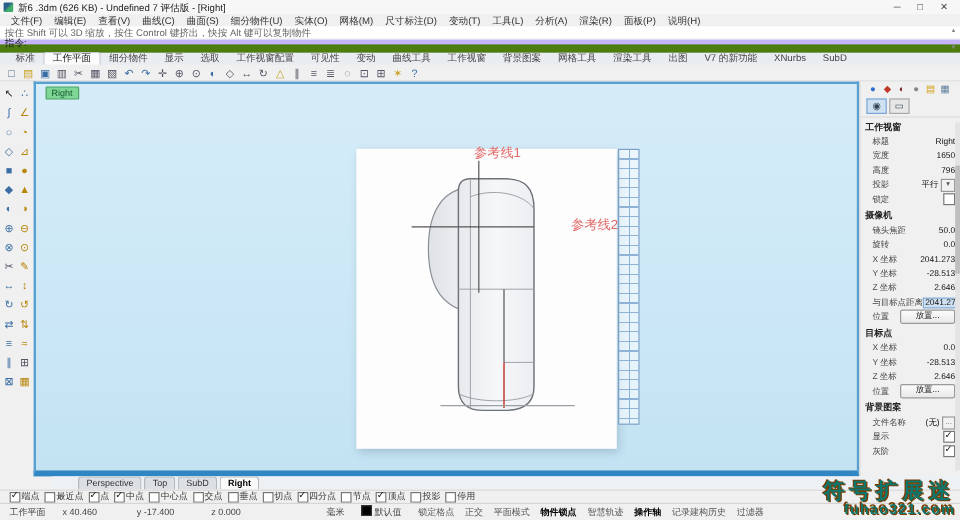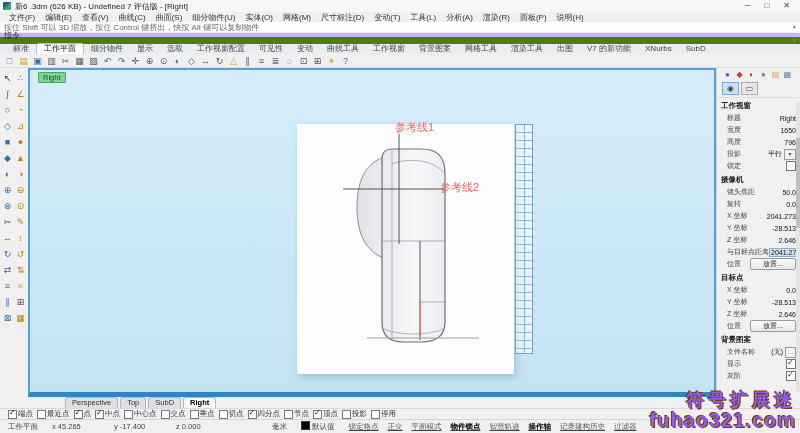--- a/index.html
+++ b/index.html
@@ -72,23 +72,23 @@
   .oscb{width:7px;height:7px;border:1px solid #777;background:#fff;position:relative;}
   .oscb.on::after{content:"✓";position:absolute;left:0;top:-2.5px;font-size:8px;color:#111;}
   .statusrow{left:0;top:419px;width:800px;height:14px;background:#f0f0f0;border-top:1px solid #d5d5d5;display:flex;align-items:center;font-size:7.5px;color:#444;padding-left:8px;box-sizing:border-box;}
   .stitem{white-space:nowrap;margin-right:14px;}
   .stcoord{width:48px;}
   .swatch{display:inline-block;width:7px;height:7px;background:#000;vertical-align:-1px;margin-right:2px;border:1px solid #333;}
   .sttoggle{white-space:nowrap;margin-right:9px;color:#555;}
   .sttoggle.on{color:#000;font-weight:bold;}
   
   .watermark{right:4px;bottom:2px;text-align:right;z-index:99;line-height:1.05;
-    font-weight:bold;color:#8b5cf6;text-shadow:1px 1px 0 #7a3c00,-1px -1px 0 #7a3c00;}
+    font-weight:bold;color:#0f766e;text-shadow:1px 1px 0 #7a3c00,-1px -1px 0 #7a3c00;}
   .wm1{font-size:18px;letter-spacing:4px;}
-  .wm2{font-size:20px;letter-spacing:1px;}
+  .wm2{font-size:12px;letter-spacing:1px;}
 </style>
 </head>
 <body>
 
 <div class="abs titlebar">
   <span class="winicon"></span>
   <span class="wtitle">新6 .3dm (626 KB) - Undefined 7 评估版 - [Right]</span>
   <span class="wctrls">
     <span>─</span>
     <span>□</span>
@@ -231,21 +231,21 @@
       <line x1="102" y1="10" x2="102" y2="120" stroke="#555" stroke-width="1"></line>
       <line x1="123" y1="117" x2="123" y2="178" stroke="#555" stroke-width="1"></line>
       <line x1="123" y1="178" x2="123" y2="216" stroke="#c0392b" stroke-width="1.2"></line>
       <line x1="70" y1="214" x2="182" y2="214" stroke="#9aa0a6" stroke-width="1"></line>
     </svg>
   </div>
 
   <div class="gridstrip"></div>
 
   <span class="ann" style="left:365px;top:50px;">参考线1</span>
-  <span class="ann" style="left:410px;top:110px;">参考线2</span>
+  <span class="ann" style="left:446px;top:110px;">参考线2</span>
 </div>
 
 <div class="abs rpanel">
   <div class="ptabs">
       <span class="ptabicon" style="color: rgb(47, 111, 208);">●</span>
       <span class="ptabicon" style="color: rgb(192, 57, 43);">◆</span>
       <span class="ptabicon" style="color: rgb(123, 31, 31);">◐</span>
       <span class="ptabicon" style="color: rgb(136, 136, 136);">●</span>
       <span class="ptabicon" style="color: rgb(212, 160, 23);">▤</span>
       <span class="ptabicon" style="color: rgb(90, 125, 154);">▦</span>
@@ -400,26 +400,26 @@
       <span>投影</span>
     </span>
     <span class="os">
       <span class="oscb"></span>
       <span>停用</span>
     </span>
   </div>
 
 <div class="abs statusrow">
   <span class="stitem">工作平面</span>
-  <span class="stitem stcoord">x 45.265</span>
+  <span class="stitem stcoord">x 40.460</span>
   <span class="stitem stcoord">y -17.400</span>
   <span class="stitem stcoord">z 0.000</span>
   <span class="stitem" style="margin-left:34px;">毫米</span>
   <span class="stitem"><span class="swatch"></span><span>默认值</span></span>
-  <span id="st-toggles" style="display:flex;text-decoration:underline;">
+  <span id="st-toggles" style="display:flex;">
       <span class="sttoggle">锁定格点</span>
       <span class="sttoggle">正交</span>
       <span class="sttoggle">平面模式</span>
       <span class="sttoggle on">物件锁点</span>
       <span class="sttoggle">智慧轨迹</span>
       <span class="sttoggle on">操作轴</span>
       <span class="sttoggle">记录建构历史</span>
       <span class="sttoggle">过滤器</span>
     </span>
 </div>

